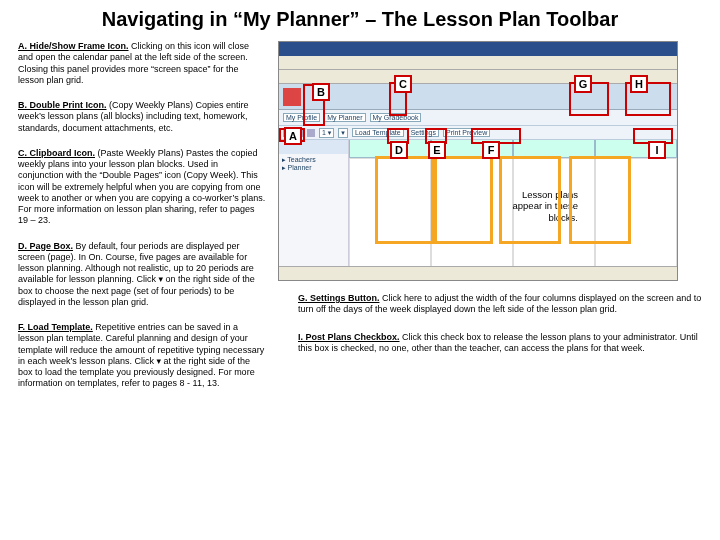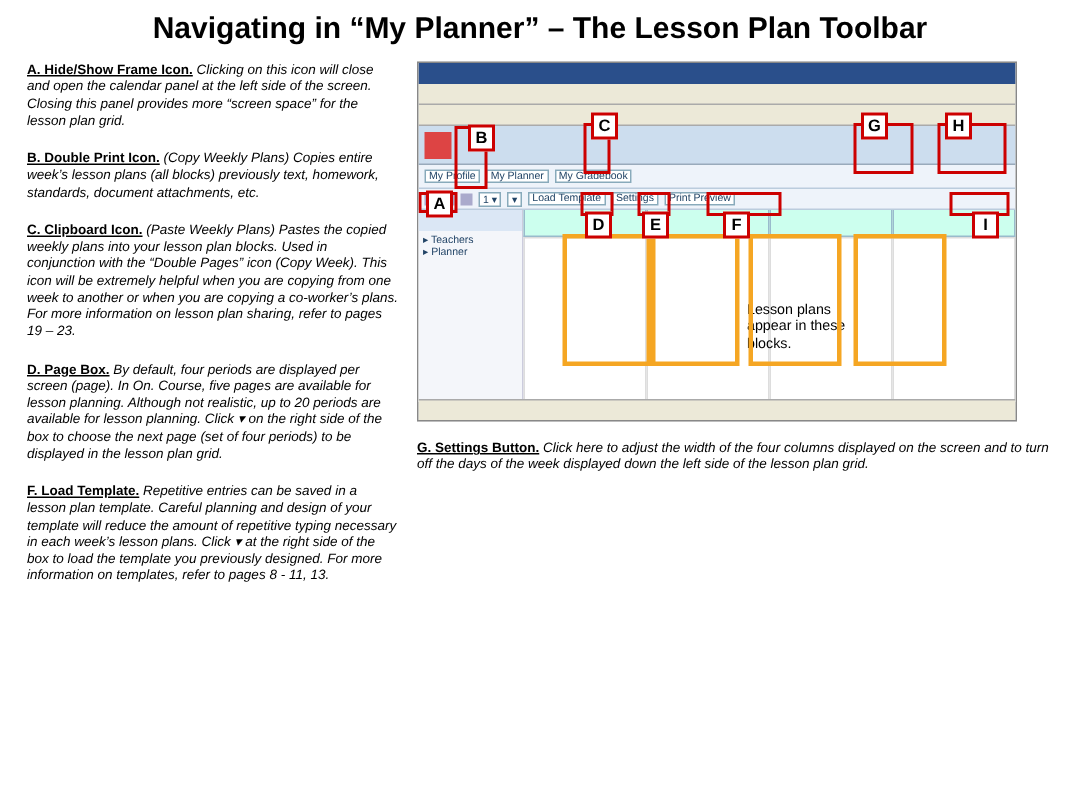--- a/index.html
+++ b/index.html
@@ -35,21 +35,20 @@
     margin-bottom: 14px;
     line-height: 1.25;
   }
   .label {
     text-decoration: underline;
     font-weight: bold;
     display: inline;
   }
   .body {
     display: inline;
-    font-style: italic;
   }
 
   
   .shot {
     width: 400px;
     height: 240px;
     border: 1px solid #888;
     background: #e8e8e8;
     position: relative;
     overflow: hidden;
@@ -97,36 +96,36 @@
     background: transparent;
   }
 
   .note {
     position: absolute;
     font-size: 9.5px;
     line-height: 1.2;
     width: 80px;
   }
 
-  .right-items .item { margin-bottom: 16px; }
+  .right-items .item { margin-bottom: 16px; margin-left: 20px; }
 
   .tinybtn { display:inline-block; background:#fff; border:1px solid #8ab; padding:0 2px; color:#246; font-size:7px;}
   .logoimg { width:18px; height:18px; background:#d44; display:inline-block;}
   .sidehdr { background:#dbe7f5; height:14px;}
   .sidetxt { padding:2px 3px; color:#246; }
 </style>
 </head>
 <body>
 
 <h1 class="title">Navigating in “My Planner” – The Lesson Plan Toolbar</h1>
 
 <div class="two-col">
   <div class="left">
     <div class="item"><span class="label">A.  Hide/Show Frame Icon.</span><span class="body"> Clicking on this icon will close and open the calendar panel at the left side of the screen.    Closing this panel provides more “screen space” for the lesson plan grid.</span></div>
-    <div class="item"><span class="label">B.  Double Print Icon.</span><span class="body"> (Copy Weekly Plans) Copies entire week’s lesson plans (all blocks) previously text, homework, standards, document attachments, etc.</span></div>
+    <div class="item"><span class="label">B.  Double Print Icon.</span><span class="body"> (Copy Weekly Plans) Copies entire week’s lesson plans (all blocks) including text, homework, standards, document attachments, etc.</span></div>
     <div class="item"><span class="label">C.  Clipboard Icon.</span><span class="body">  (Paste Weekly Plans)  Pastes the copied weekly plans into your lesson plan blocks. Used in conjunction with the “Double Pages” icon (Copy Week). This icon will be extremely helpful when you are copying from one week to another or when you are copying a co-worker’s plans.  For more information on lesson plan sharing, refer to pages  19 – 23.</span></div>
     <div class="item"><span class="label">D.  Page Box.</span><span class="body">  By default, four periods are displayed per screen (page). In On. Course, five pages are available for lesson planning. Although not realistic, up to 20 periods are available for lesson planning.  Click  ▾  on the right side of the box to choose the next page (set of four periods) to be displayed in the lesson plan grid.</span></div>
     <div class="item"><span class="label">F.  Load Template.</span><span class="body">    Repetitive entries can be saved in a lesson plan template. Careful planning and design of your template will reduce the amount of repetitive typing necessary in each week’s lesson plans.  Click ▾  at the right side of the box to load the template you previously designed. For more information on templates, refer to pages 8 - 11, 13.</span></div>
   </div>
 
   <div class="right">
 
     <div class="shot">
       <div class="tbar"></div>
       <div class="mbar"></div>
@@ -186,19 +185,20 @@
     <div class="lbl" style="left:34px;  top:42px;">B</div>
     <div class="lbl" style="left:116px; top:34px;">C</div>
     <div class="lbl" style="left:296px; top:34px;">G</div>
     <div class="lbl" style="left:352px; top:34px;">H</div>
     <div class="lbl" style="left:6px;   top:86px;">A</div>
     <div class="lbl" style="left:112px; top:100px;">D</div>
     <div class="lbl" style="left:150px; top:100px;">E</div>
     <div class="lbl" style="left:204px; top:100px;">F</div>
     <div class="lbl" style="left:370px; top:100px;">I</div>
 
-    <div class="note" style="left:220px; top:160px;">Lesson plans appear in these blocks.</div>
+    <div class="note" style="left:220px; top:148px;text-align:right;">Lesson plans appear in these blocks.</div>
 
     <div class="right-items">
       <div class="item"><span class="label">G.  Settings Button.</span><span class="body">  Click here to adjust the width of the four columns displayed on the screen and to turn off the days of the week displayed down the left side of the lesson plan grid.</span></div>
+      <div class="item"><span class="label">I.  Post Plans Checkbox.</span><span class="body">   Click this check box to release the lesson plans to your administrator.  Until this box is checked, no one, other than the teacher, can access the plans for that week.</span></div>
     </div>
   </div>
 </div>
 
 </body></html>

